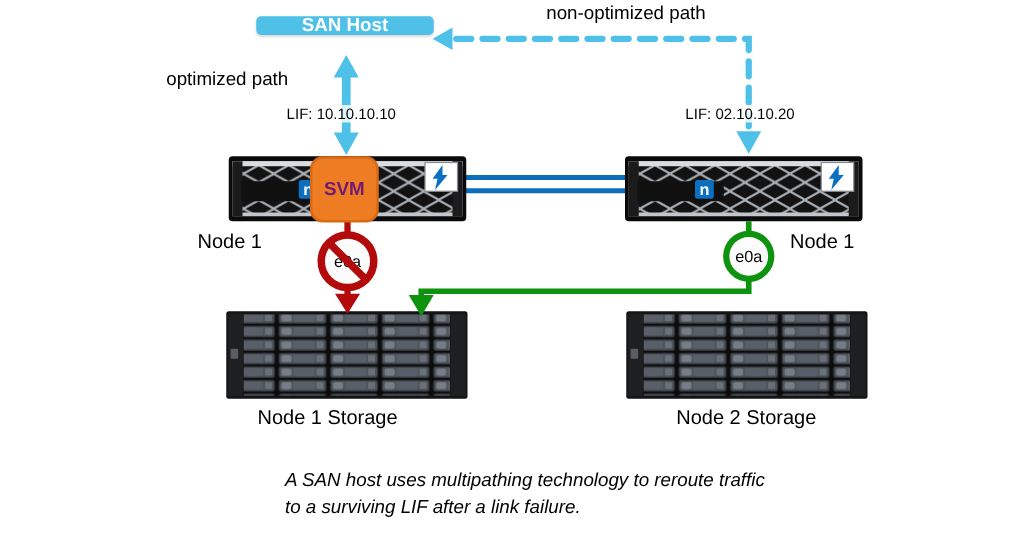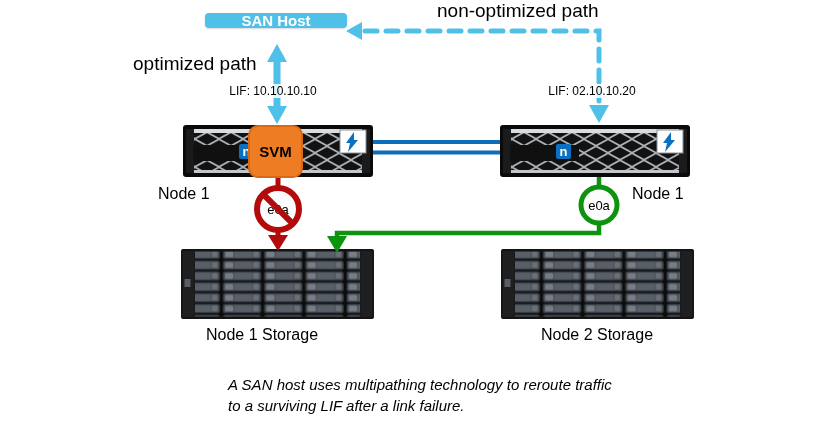--- a/index.html
+++ b/index.html
@@ -2,36 +2,36 @@
 <html style="--accent: #4fc1e9; --interconnect-blue: #0d6db8; --logo-blue: #0b6fc2; --svm-orange: #ee7c22; --fail-red: #b30b0b; --ok-green: #0d930d; --text: #000000;"><head>
 <meta charset="utf-8">
 <style>
   html,body{margin:0;padding:0;background:#fff;}
   #canvas{
     position:relative;width:825px;height:429px;background:#fff;overflow:hidden;
     font-family:"Liberation Sans",sans-serif;color:var(--text,#000);
   }
   #diagram-svg{position:absolute;left:0;top:0;z-index:1;}
   .abs{position:absolute;z-index:2;}
-  .lbl{font-size:19px;line-height:18px;white-space:nowrap;}
+  .lbl{font-size:15px;line-height:18px;white-space:nowrap;}
   .lbl-lg{font-size:16px;line-height:19px;white-space:nowrap;}
   .center-x{transform:translateX(-50%);}
   .center-xy{transform:translate(-50%,-50%);}
   #san-host-box{
     left:205px;top:13px;width:142px;height:15px;border-radius:4px;
     background:var(--accent,#4fc1e9);display:flex;align-items:center;justify-content:center;
     box-shadow:0 1px 2px rgba(0,0,0,.15);
   }
   #san-host-box span{color:#fff;font-weight:bold;font-size:15px;}
   #svm-box{
     left:248px;top:125px;width:55px;height:53px;border-radius:10px;z-index:3;
     background:var(--svm-orange,#ee7c22);border:2px solid #d86a15;box-sizing:border-box;
     display:flex;align-items:center;justify-content:center;
   }
-  #svm-box span{color:#000000;font-weight:bold;font-size:15px;}
+  #svm-box span{color:#701a75;font-weight:bold;font-size:15px;}
   #optimized-path-label{left:133px;top:55px;}
   #non-optimized-path-label{left:437px;top:2px;}
   .lif-label{top:84px;font-size:12px;background:rgba(255,255,255,.82);padding:0 3px;}
   #lif1-label{left:273px;}
   #lif2-label{left:592px;}
   #node1-label{left:158px;top:184px;}
   #node2-label{left:632px;top:184px;}
   .port-label{font-size:13px;z-index:3;}
   #port1-label{left:278px;top:209px;}
   #port2-label{left:599px;top:205px;}

